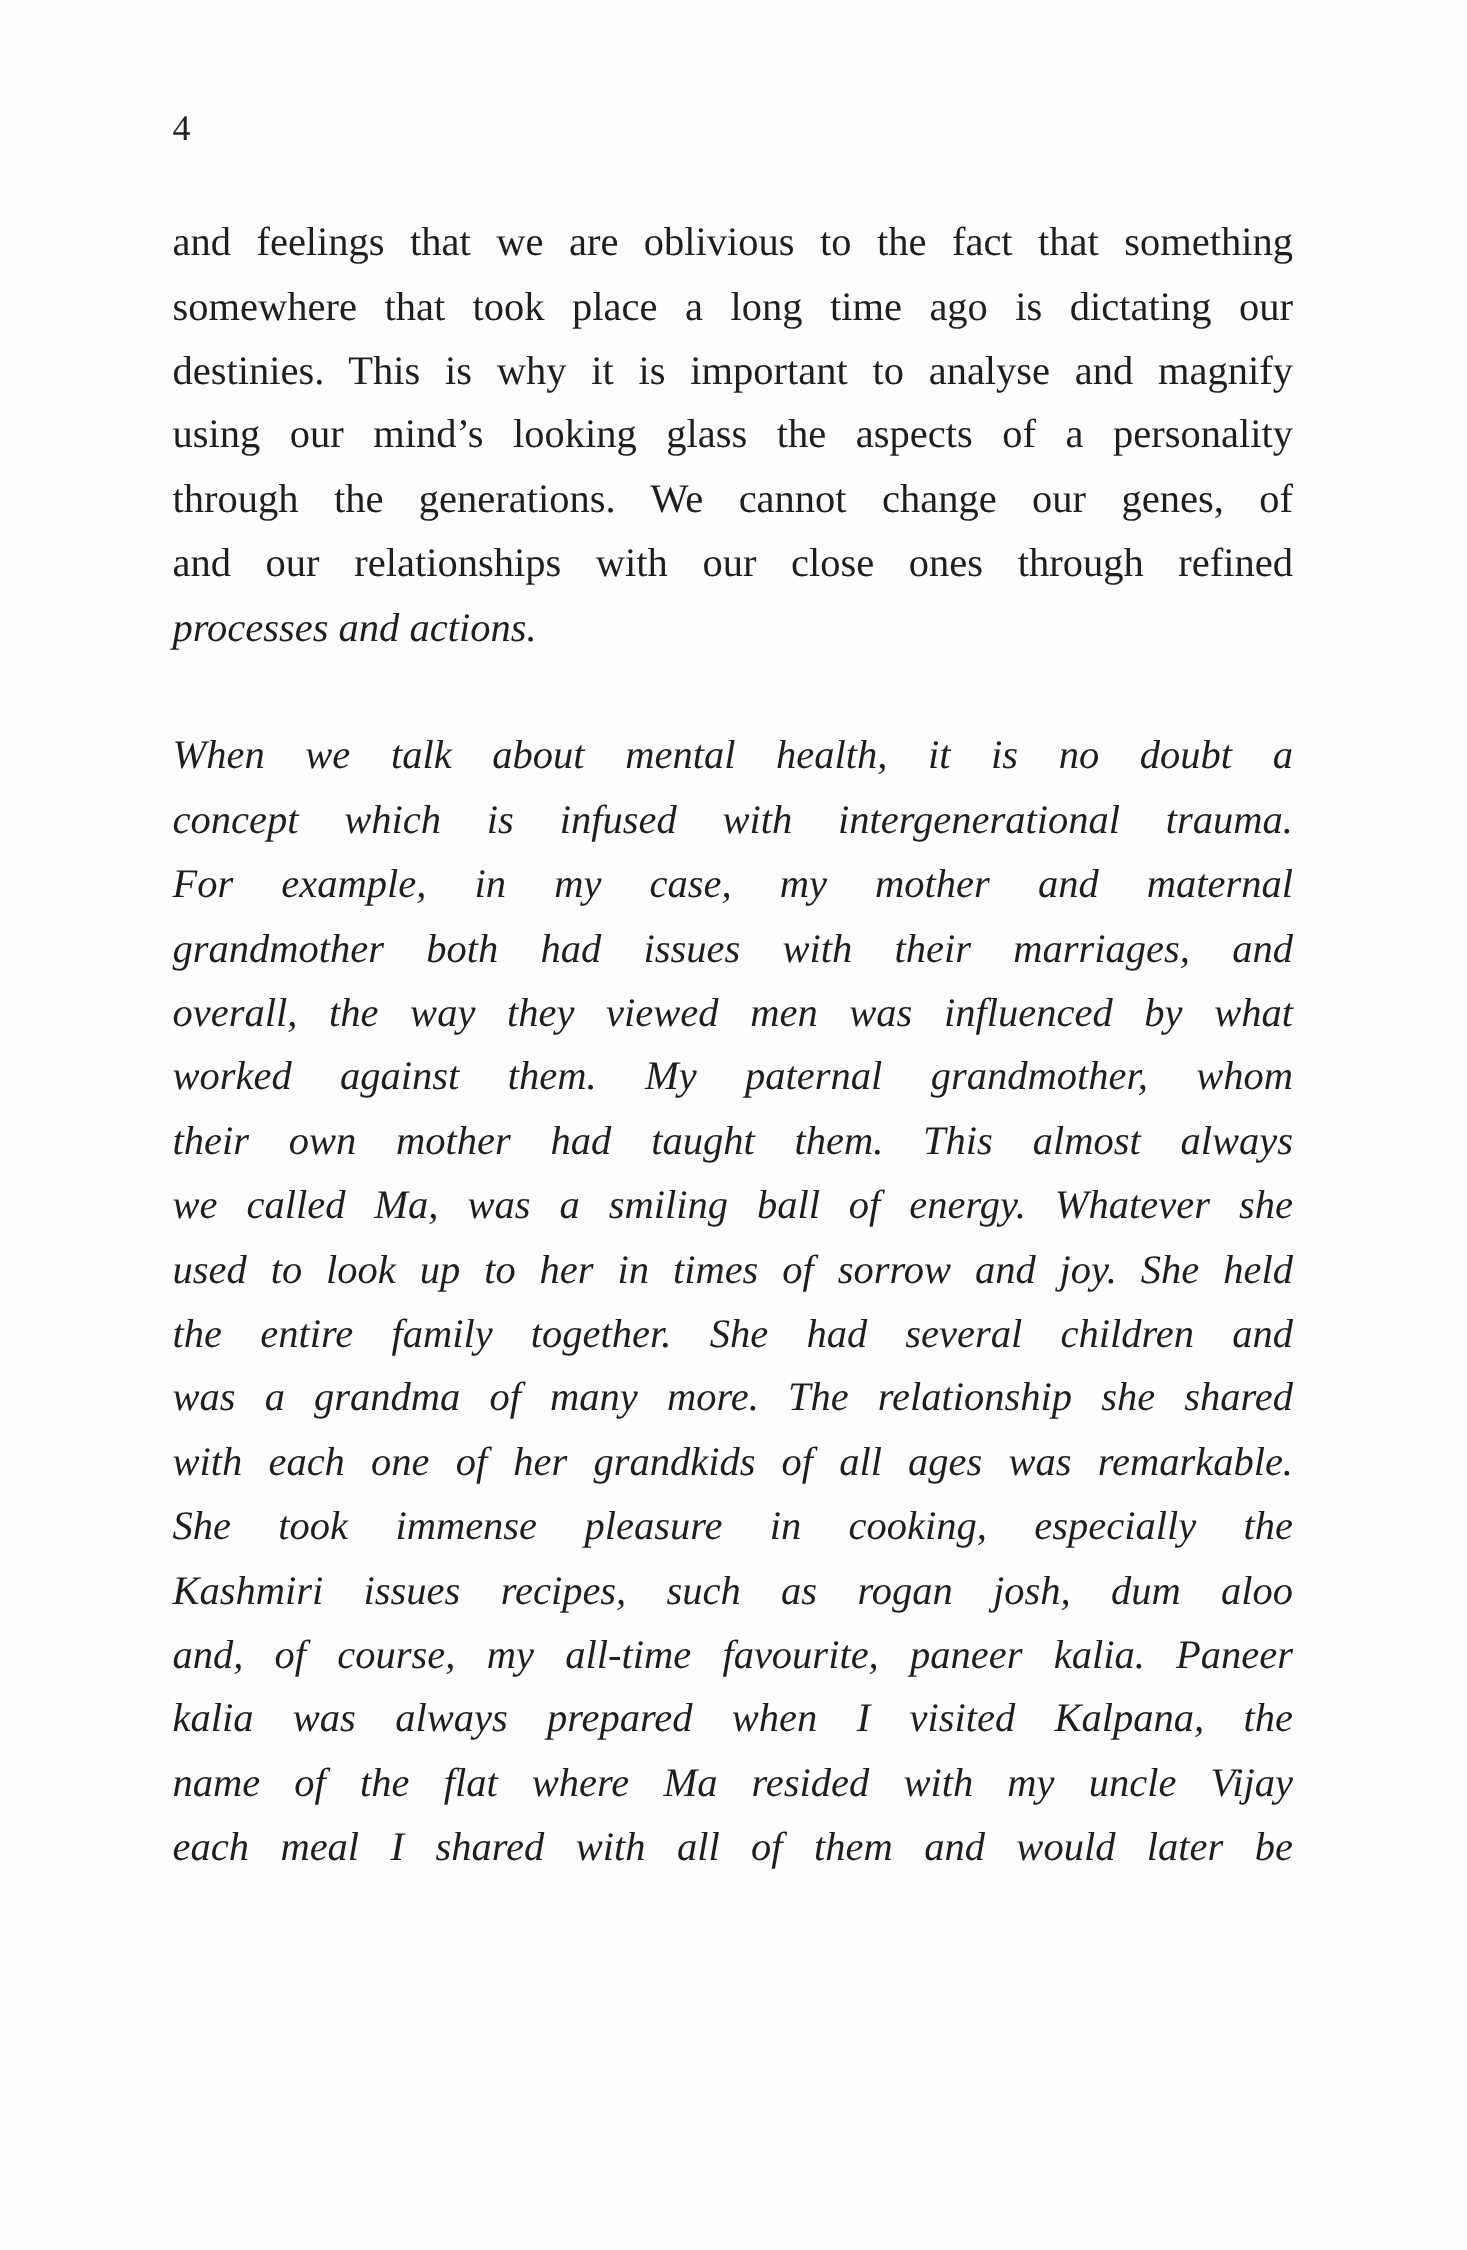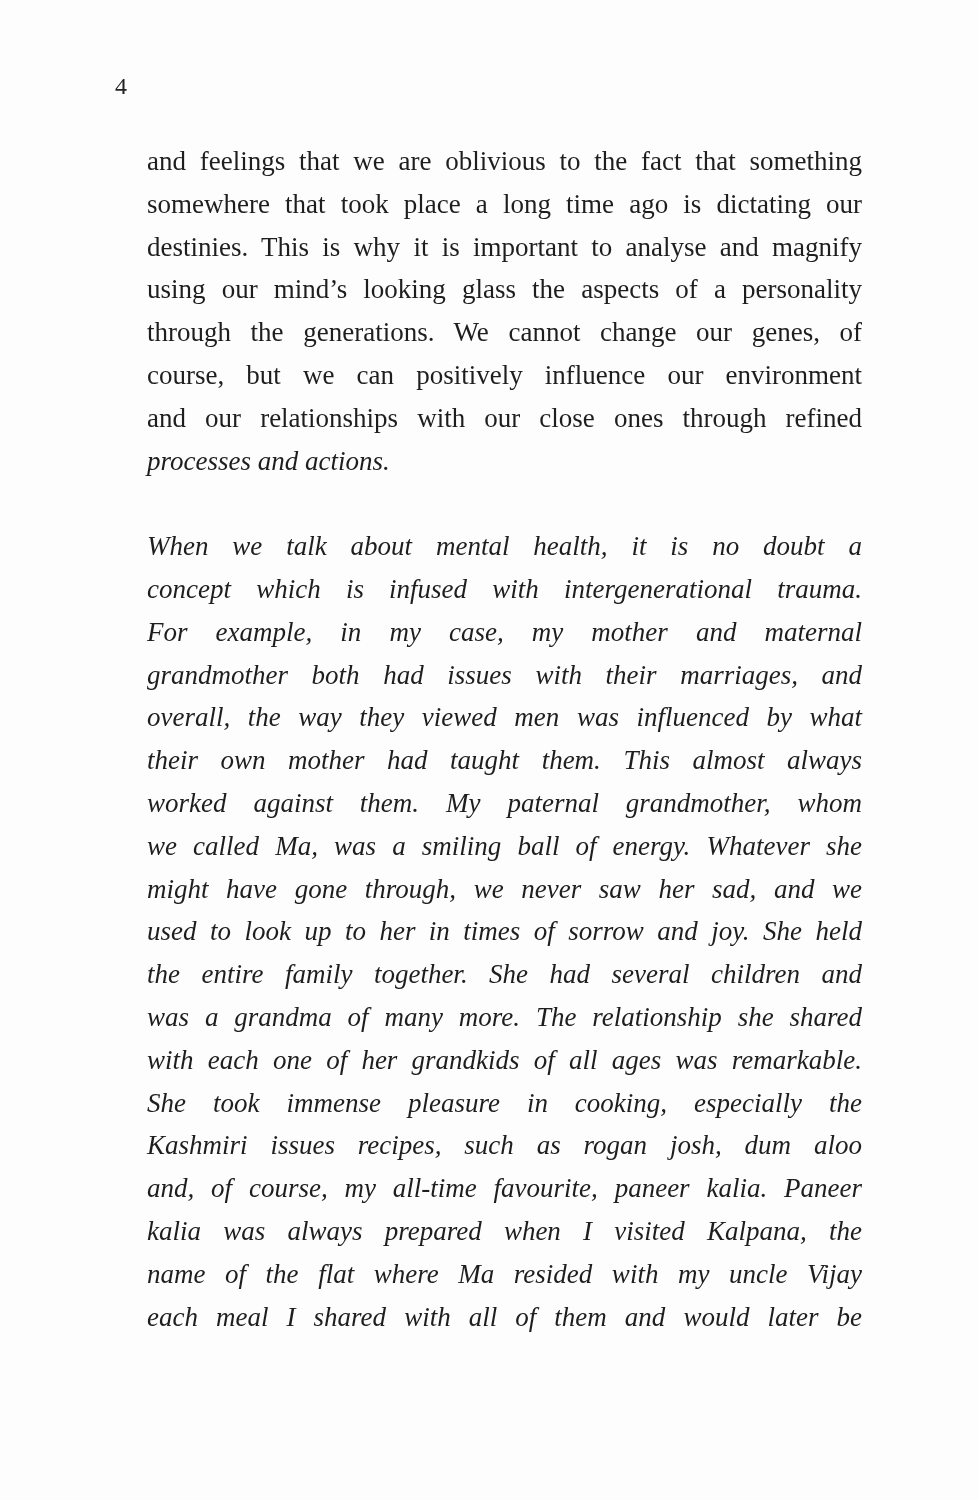--- a/index.html
+++ b/index.html
@@ -31,55 +31,52 @@
     margin-top: 38px;
     font-size: 27px;
     line-height: 42.8px;
   }
   .paragraph { margin: 0; }
   .paragraph + .paragraph { margin-top: 42.8px; font-style: italic; }
   .line {
     text-align: justify;
     text-align-last: justify;
     white-space: normal;
-    margin-left: 32px;
   }
   .line.line-end {
     text-align-last: left;
     font-style: italic;
   }
 </style>
 </head>
 <body>
 
 <div class="page">
   <div class="running-header">
     <span>4</span>
   </div>
   <div class="page-body">
       <div class="paragraph">
         <div class="line">and feelings that we are oblivious to the fact that something</div>
         <div class="line">somewhere that took place a long time ago is dictating our</div>
         <div class="line">destinies. This is why it is important to analyse and magnify</div>
         <div class="line">using our mind’s looking glass the aspects of a personality</div>
         <div class="line">through the generations. We cannot change our genes, of</div>
-        <div class="line">course, but we can positively influence our environment</div>
         <div class="line">and our relationships with our close ones through refined</div>
         <div class="line line-end">processes and actions.</div>
       </div>
       <div class="paragraph">
         <div class="line">When we talk about mental health, it is no doubt a</div>
         <div class="line">concept which is infused with intergenerational trauma.</div>
         <div class="line">For example, in my case, my mother and maternal</div>
         <div class="line">grandmother both had issues with their marriages, and</div>
         <div class="line">overall, the way they viewed men was influenced by what</div>
+        <div class="line">worked against them. My paternal grandmother, whom</div>
         <div class="line">their own mother had taught them. This almost always</div>
-        <div class="line">worked against them. My paternal grandmother, whom</div>
         <div class="line">we called Ma, was a smiling ball of energy. Whatever she</div>
-        <div class="line">might have gone through, we never saw her sad, and we</div>
         <div class="line">used to look up to her in times of sorrow and joy. She held</div>
         <div class="line">the entire family together. She had several children and</div>
         <div class="line">was a grandma of many more. The relationship she shared</div>
         <div class="line">with each one of her grandkids of all ages was remarkable.</div>
         <div class="line">She took immense pleasure in cooking, especially the</div>
         <div class="line">Kashmiri issues recipes, such as rogan josh, dum aloo</div>
         <div class="line">and, of course, my all-time favourite, paneer kalia. Paneer</div>
         <div class="line">kalia was always prepared when I visited Kalpana, the</div>
         <div class="line">name of the flat where Ma resided with my uncle Vijay</div>
         <div class="line">each meal I shared with all of them and would later be</div>

